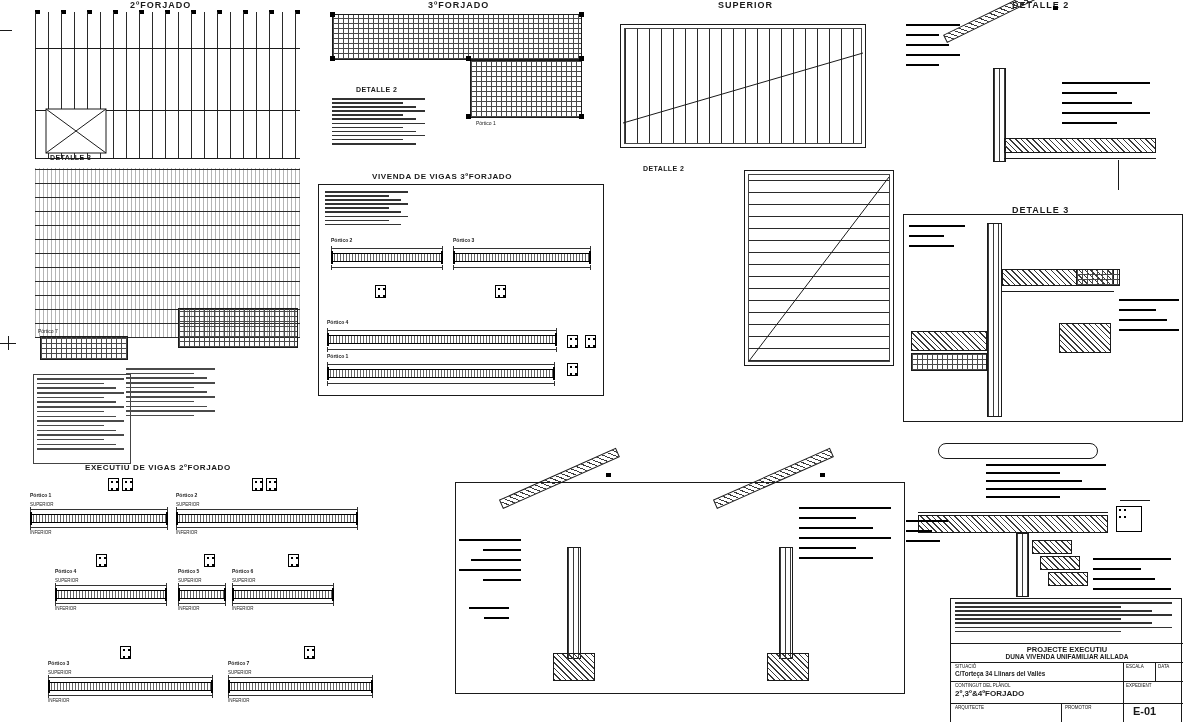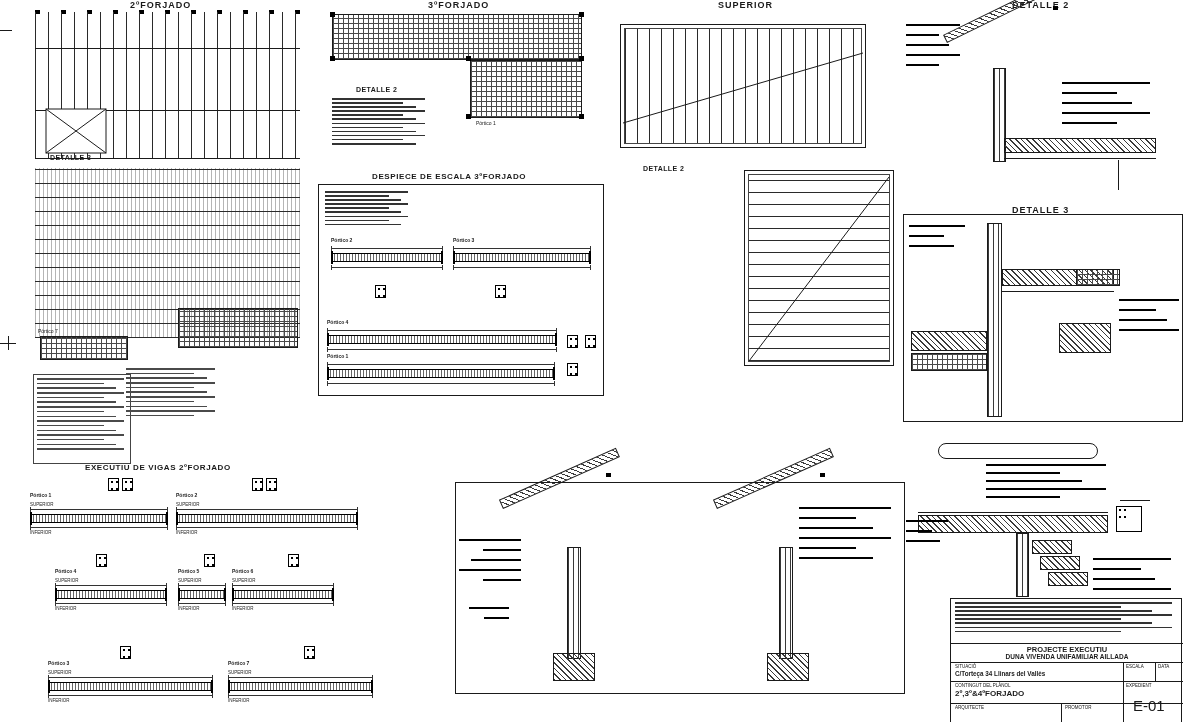--- a/index.html
+++ b/index.html
@@ -192,21 +192,21 @@
   <div class="abs box hatch-grid" style="left:7px;top:138px;width:76px;height:18px"></div>
   <div class="abs box hatch-diag" style="left:155px;top:108px;width:52px;height:30px"></div>
   <div class="abs leaders" style="left:215px;top:84px;width:60px">
     <div class="ld"></div>
   <div class="ld"></div>
       <div class="ld"></div>
       <div class="ld"></div>
     </div>
 </div>
 
-<div class="abs title-sm" style="left:372px;top:172px">DESPIECE DE ESCALA 3ºFORJADO</div>
+<div class="abs title-sm" style="left:372px;top:172px">VIVENDA DE VIGAS 3ºFORJADO</div>
 <div class="abs box" style="left:318px;top:184px;width:286px;height:212px">
   <div class="abs note-lines tight" style="left:6px;top:6px;width:86px">
     <div class="ln"></div>
   <div class="ln"></div>
       <div class="ln"></div>
       <div class="ln"></div>
       <div class="ln"></div>
       <div class="ln"></div>
       <div class="ln"></div>
       <div class="ln"></div>
@@ -397,14 +397,14 @@
   <div class="abs hl" style="left:0;top:82px;width:232px"></div>
   <div class="abs tb-label" style="left:4px;top:84px">CONTINGUT DEL PLÀNOL</div>
   <div class="abs" style="left:4px;top:90px;font-size:8px;font-weight:700">2º,3º&amp;4ºFORJADO</div>
   <div class="abs vl" style="left:172px;top:82px;height:22px"></div>
   <div class="abs tb-label" style="left:175px;top:84px">EXPEDIENT</div>
   <div class="abs hl" style="left:0;top:104px;width:232px"></div>
   <div class="abs tb-label" style="left:4px;top:106px">ARQUITECTE</div>
   <div class="abs vl" style="left:110px;top:104px;height:20px"></div>
   <div class="abs tb-label" style="left:114px;top:106px">PROMOTOR</div>
   <div class="abs vl" style="left:172px;top:104px;height:20px"></div>
-  <div class="abs" style="left:182px;top:98px;font-size:15px;font-weight:400">E-01</div>
+  <div class="abs" style="left:182px;top:106px;font-size:11px;font-weight:700">E-01</div>
 </div>
 
 </body></html>

